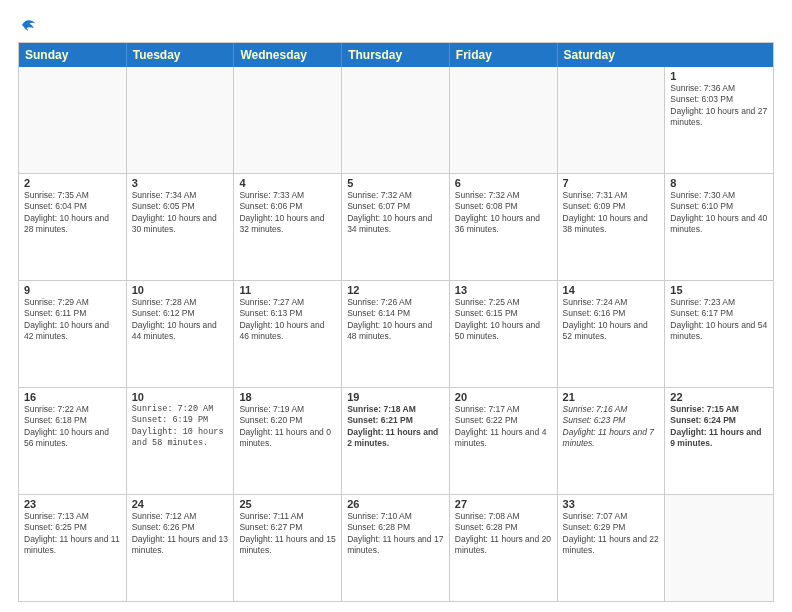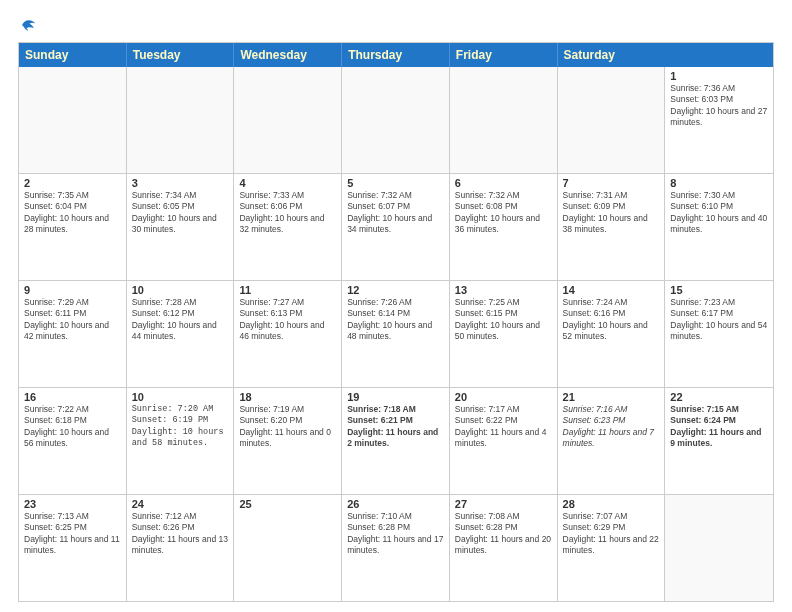--- a/index.html
+++ b/index.html
@@ -295,35 +295,38 @@
 Daylight: 11 hours and 11 minutes.</div>
           </div>
           <div class="cal-cell">
             <span class="day-num">24</span>
             <div class="day-info" style="white-space: pre-line;">Sunrise: 7:12 AM
 Sunset: 6:26 PM
 Daylight: 11 hours and 13 minutes.</div>
           </div>
           <div class="cal-cell">
             <span class="day-num">25</span>
+            <div class="day-info" style="white-space: pre-line;">Sunrise: 7:11 AM
+Sunset: 6:27 PM
+Daylight: 11 hours and 15 minutes.</div>
           </div>
           <div class="cal-cell">
             <span class="day-num">26</span>
             <div class="day-info" style="white-space: pre-line;">Sunrise: 7:10 AM
 Sunset: 6:28 PM
 Daylight: 11 hours and 17 minutes.</div>
           </div>
           <div class="cal-cell">
             <span class="day-num">27</span>
             <div class="day-info" style="white-space: pre-line;">Sunrise: 7:08 AM
 Sunset: 6:28 PM
 Daylight: 11 hours and 20 minutes.</div>
           </div>
           <div class="cal-cell">
-            <span class="day-num">28</span>
+            <span class="day-num">33</span>
             <div class="day-info" style="white-space: pre-line;">Sunrise: 7:07 AM
 Sunset: 6:29 PM
 Daylight: 11 hours and 22 minutes.</div>
           </div>
           <div class="cal-cell empty"></div>
         </div>
       </div>
   </div>
 </div>
 

